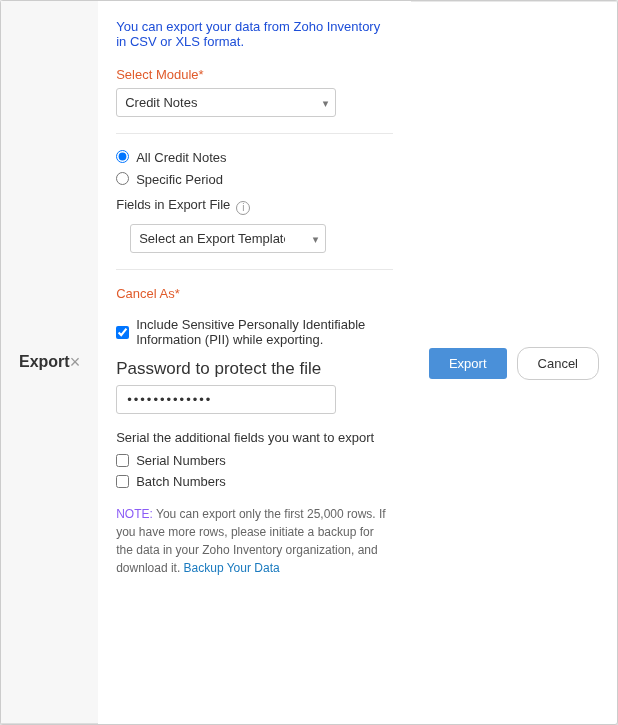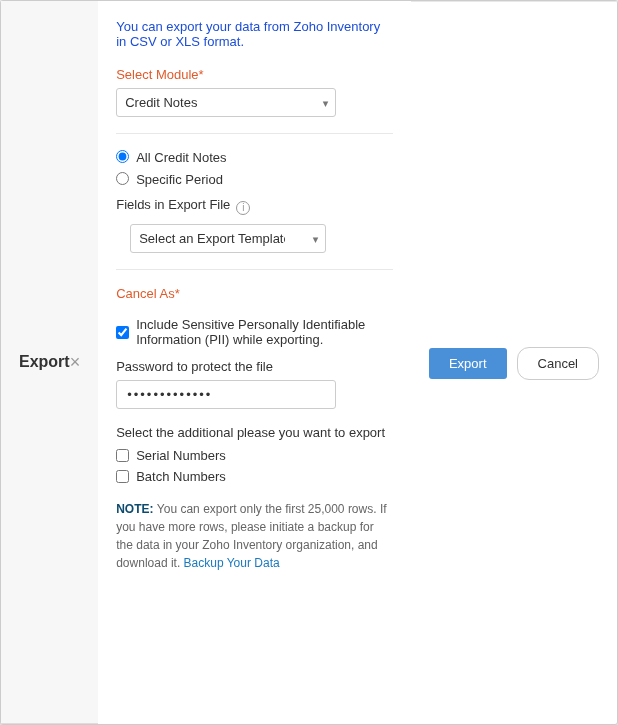--- a/index.html
+++ b/index.html
@@ -145,21 +145,21 @@
       align-items: center;
       margin-bottom: 6px;
       font-size: 13px;
       color: #333;
     }
     .checkbox-item input[type="checkbox"] {
       margin-right: 7px;
       cursor: pointer;
     }
     .password-label {
-      font-size: 13px;
+      font-size: 17px;
       color: #333;
       margin-bottom: 6px;
     }
     .password-input {
       width: 220px;
       padding: 6px 10px;
       border: 1px solid #ccc;
       border-radius: 3px;
       font-size: 13px;
       color: #333;
@@ -170,22 +170,22 @@
       color: #333;
       margin-bottom: 8px;
     }
     .note-section {
       margin-top: 16px;
       font-size: 12px;
       color: #666;
       line-height: 1.5;
     }
     .note-label {
-      font-weight: bold;
-      color: #0c4a6e;
+      font-weight: normal;
+      color: #8b5cf6;
     }
     .note-link {
       color: #1a7abf;
       text-decoration: none;
     }
     .dialog-footer {
       padding: 14px 18px;
       border-top: 1px solid #e8e8e8;
       display: flex;
       gap: 10px;
@@ -273,21 +273,21 @@
       <input type="checkbox" id="pii-check" checked="" style="">
       <label for="pii-check">Include Sensitive Personally Identifiable Information (PII) while exporting.</label>
     </div>
 
     <div class="section" style="margin-top:12px;">
       <div class="password-label">Password to protect the file</div>
       <input type="password" class="password-input" value="•••••••••••••" style="">
     </div>
 
     <div class="section" style="margin-top:14px;">
-      <div class="additional-fields-label">Select the additional please you want to export</div>
+      <div class="additional-fields-label">Serial the additional fields you want to export</div>
       <div class="checkbox-item">
         <input type="checkbox" id="serial-check" style="">
         <label for="serial-check">Serial Numbers</label>
       </div>
       <div class="checkbox-item">
         <input type="checkbox" id="batch-check" style="">
         <label for="batch-check">Batch Numbers</label>
       </div>
     </div>
 

